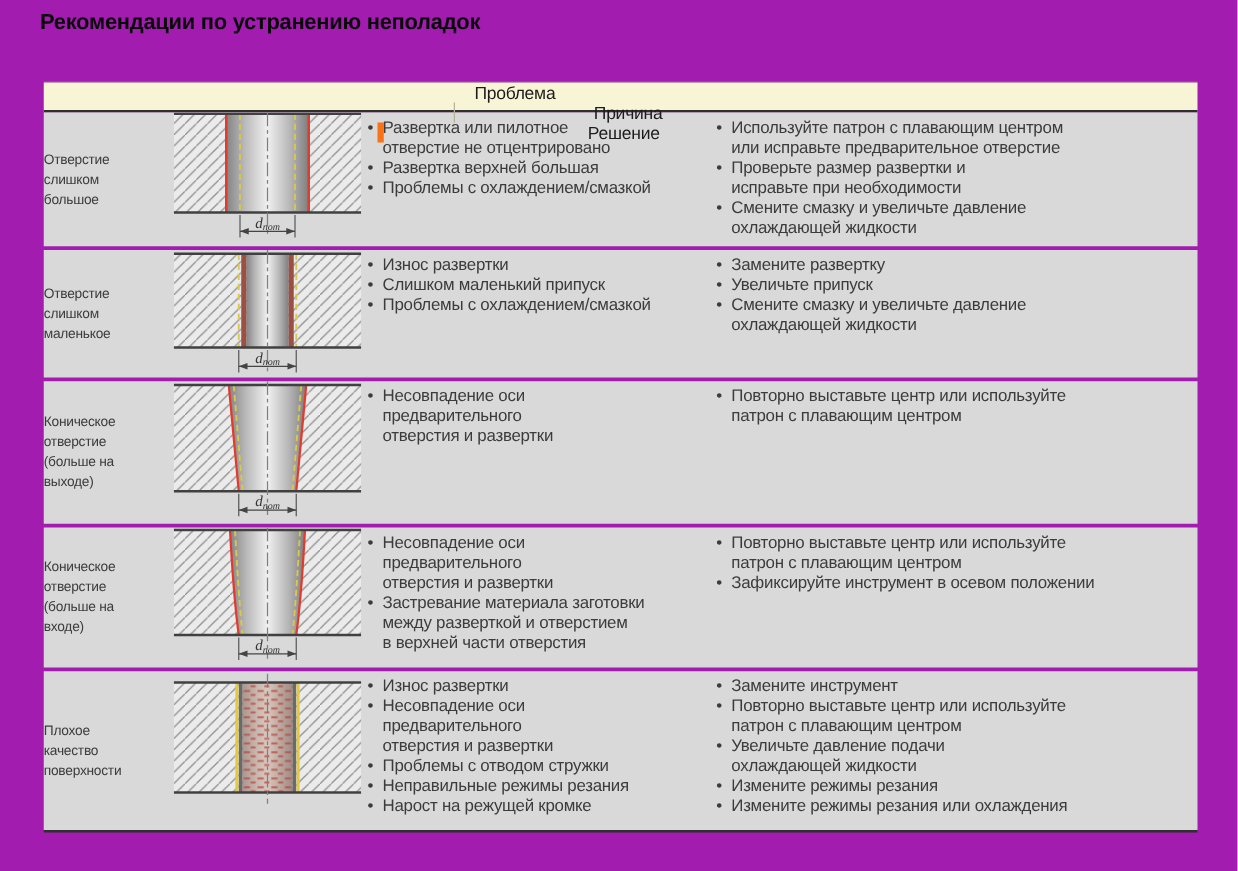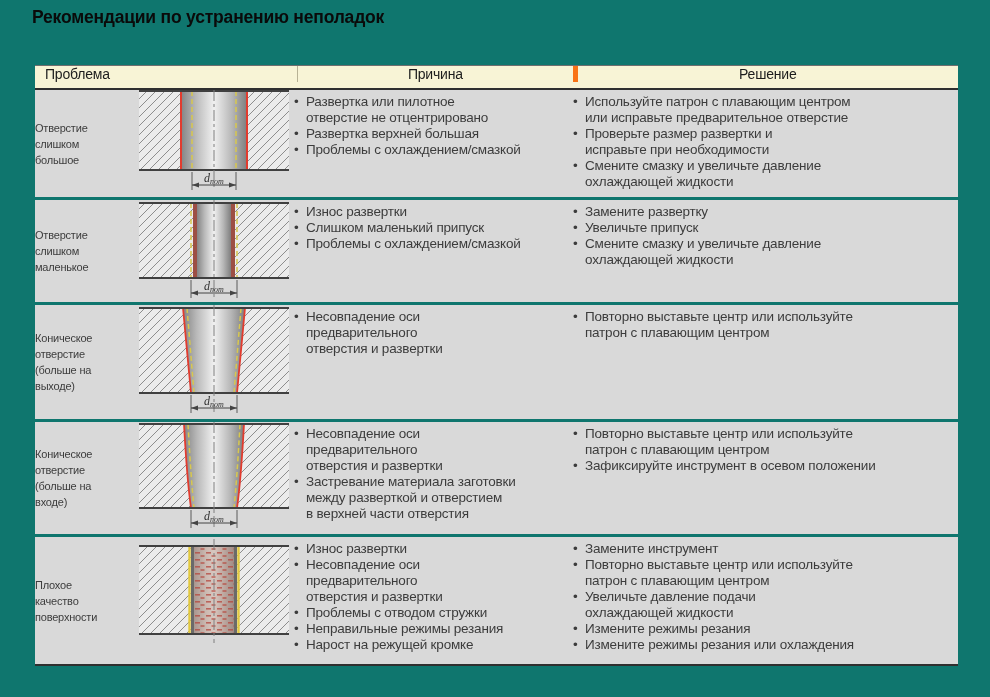--- a/index.html
+++ b/index.html
@@ -1,20 +1,20 @@
 <!DOCTYPE html>
 <html style="--header-bg: #f8f4d6; --row-bg: #d9d9d9; --border-dark: #2f2f2f; --border-light: #6e6e6e; --text: #3c3c3c; --marker-red: #e23b2e; --marker-yellow: #d8c84e;"><head>
 <meta charset="utf-8">
 <style>
   html,body{margin:0;padding:0;background:#fff;}
   body{width:990px;height:697px;font-family:"Liberation Sans",sans-serif;-webkit-font-smoothing:antialiased;}
-  .page{position:relative;width:990px;height:697px;background:#0f766e;overflow:hidden;}
+  .page{position:relative;width:990px;height:697px;background:#a21caf;overflow:hidden;}
   .title{position:absolute;left:32px;top:7px;font-size:17.5px;font-weight:bold;color:#0a0a0a;letter-spacing:-0.2px;}
   .table{position:absolute;left:35px;top:65px;width:923px;border-top:1px solid var(--border-light,#6e6e6e);border-bottom:2px solid var(--border-dark,#2f2f2f);}
-  .thead{display:flex;background:var(--header-bg,#f8f4d6);border-bottom:2px solid var(--border-dark,#2f2f2f);height:22px;align-items:flex-start;font-size:14px;color:#1c1c1c;letter-spacing:-0.2px;}
+  .thead{display:flex;background:var(--header-bg,#f8f4d6);border-bottom:2px solid var(--border-dark,#2f2f2f);height:22px;align-items:center;font-size:14px;color:#1c1c1c;letter-spacing:-0.2px;flex-direction:column;}
   .th{box-sizing:border-box;}
   .th-problem{width:254px;padding-left:10px;text-align:left;}
   .th-cause{width:279px;text-align:center;border-left:1px solid #b8b295;margin-left:11px;}
   .th-solution{width:390px;text-align:center;border-left:5px solid #f97316;}
   .row{display:flex;background:var(--row-bg,#d9d9d9);}
   .row + .row{margin-top:3px;}
   .cell{box-sizing:border-box;}
   .cell-problem{width:254px;display:flex;align-items:stretch;}
   .problem-label{align-self:center;padding-left:0;width:98px;font-size:11px;line-height:16px;color:var(--text,#3c3c3c);white-space:pre-line;letter-spacing:-0.2px;}
   .diagram-wrap{margin-left:auto;font-size:0;line-height:0;}

